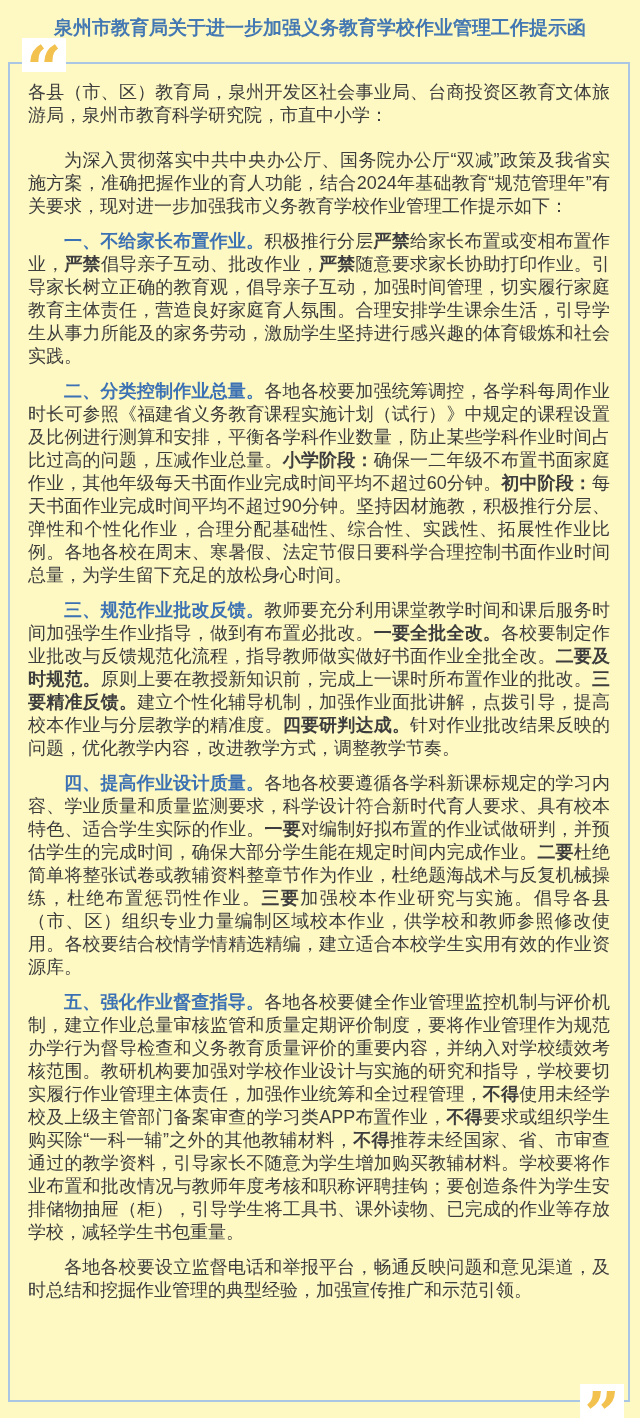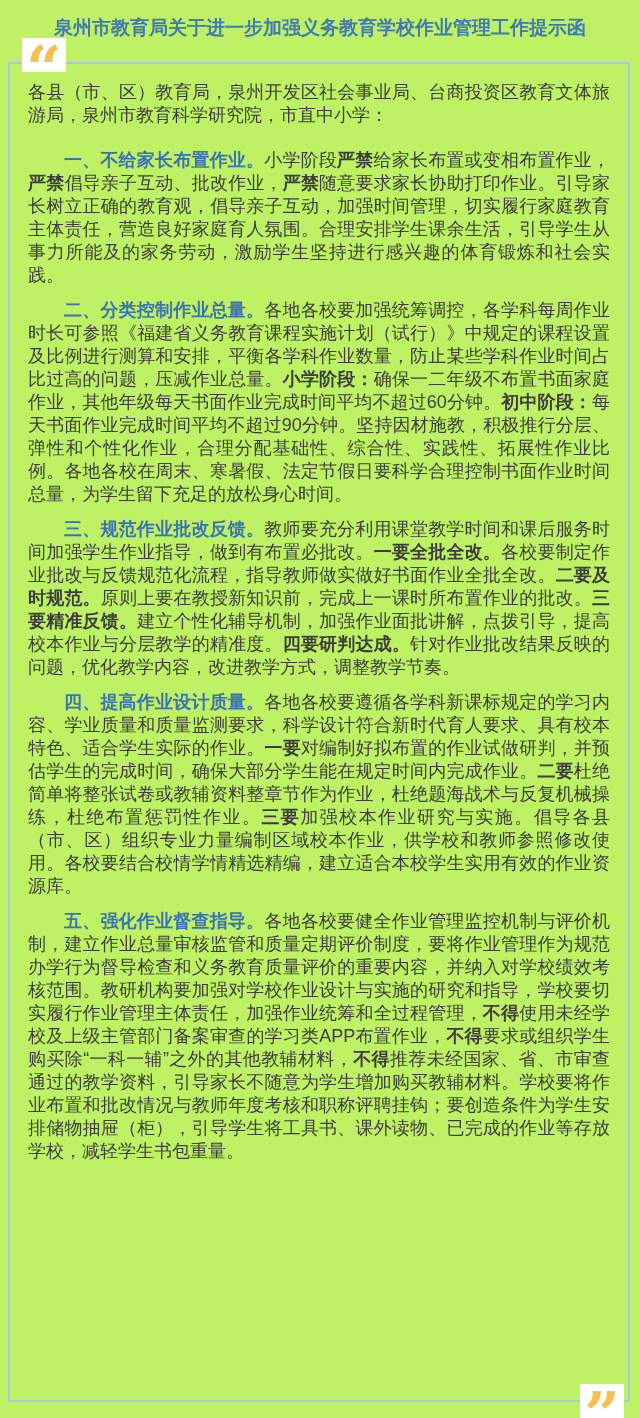--- a/index.html
+++ b/index.html
@@ -7,21 +7,21 @@
     --head-blue:#3c72b4;
     --text:#3d3d3d;
     --border-blue:#a9c6e4;
     --quote-gold:#f2c14e;
   }
   html,body{margin:0;padding:0;background:#ffffff;}
   .page{
     position:relative;
     width:640px;height:1418px;
     overflow:hidden;
-    background:#bef264;
+    background:#fef9c3;
     font-family:"Liberation Sans",sans-serif;
   }
   .title{
     margin:0;
     padding:15px 26px 0 26px;
     text-align:center;
     font-size:19px;
     line-height:26px;
     font-weight:700;
     color:var(--title-blue);
@@ -66,21 +66,23 @@
 
 <div class="page">
   <h1 class="title">泉州市教育局关于进一步加强义务教育学校作业管理工作提示函</h1>
 
   <span class="quote open">“</span>
   <span class="quote close">”</span>
 
   <div class="frame">
     <div class="doc" id="doc-body">
         <p class="mb-lg"><span>各县（市、区）教育局，泉州开发区社会事业局、台商投资区教育文体旅游局，泉州市教育科学研究院，市直中小学：</span></p>
-        <p class="indent"><span class="sec-head">一、不给家长布置作业。</span><span>小学阶段</span><span class="b">严禁</span><span>给家长布置或变相布置作业，</span><span class="b">严禁</span><span>倡导亲子互动、批改作业，</span><span class="b">严禁</span><span>随意要求家长协助打印作业。引导家长树立正确的教育观，倡导亲子互动，加强时间管理，切实履行家庭教育主体责任，营造良好家庭育人氛围。合理安排学生课余生活，引导学生从事力所能及的家务劳动，激励学生坚持进行感兴趣的体育锻炼和社会实践。</span></p>
+        <p class="indent"><span>为深入贯彻落实中共中央办公厅、国务院办公厅“双减”政策及我省实施方案，准确把握作业的育人功能，结合2024年基础教育“规范管理年”有关要求，现对进一步加强我市义务教育学校作业管理工作提示如下：</span></p>
+        <p class="indent"><span class="sec-head">一、不给家长布置作业。</span><span>积极推行分层</span><span class="b">严禁</span><span>给家长布置或变相布置作业，</span><span class="b">严禁</span><span>倡导亲子互动、批改作业，</span><span class="b">严禁</span><span>随意要求家长协助打印作业。引导家长树立正确的教育观，倡导亲子互动，加强时间管理，切实履行家庭教育主体责任，营造良好家庭育人氛围。合理安排学生课余生活，引导学生从事力所能及的家务劳动，激励学生坚持进行感兴趣的体育锻炼和社会实践。</span></p>
         <p class="indent"><span class="sec-head">二、分类控制作业总量。</span><span>各地各校要加强统筹调控，各学科每周作业时长可参照《福建省义务教育课程实施计划（试行）》中规定的课程设置及比例进行测算和安排，平衡各学科作业数量，防止某些学科作业时间占比过高的问题，压减作业总量。</span><span class="b">小学阶段：</span><span>确保一二年级不布置书面家庭作业，其他年级每天书面作业完成时间平均不超过60分钟。</span><span class="b">初中阶段：</span><span>每天书面作业完成时间平均不超过90分钟。坚持因材施教，积极推行分层、弹性和个性化作业，合理分配基础性、综合性、实践性、拓展性作业比例。各地各校在周末、寒暑假、法定节假日要科学合理控制书面作业时间总量，为学生留下充足的放松身心时间。</span></p>
         <p class="indent"><span class="sec-head">三、规范作业批改反馈。</span><span>教师要充分利用课堂教学时间和课后服务时间加强学生作业指导，做到有布置必批改。</span><span class="b">一要全批全改。</span><span>各校要制定作业批改与反馈规范化流程，指导教师做实做好书面作业全批全改。</span><span class="b">二要及时规范。</span><span>原则上要在教授新知识前，完成上一课时所布置作业的批改。</span><span class="b">三要精准反馈。</span><span>建立个性化辅导机制，加强作业面批讲解，点拨引导，提高校本作业与分层教学的精准度。</span><span class="b">四要研判达成。</span><span>针对作业批改结果反映的问题，优化教学内容，改进教学方式，调整教学节奏。</span></p>
         <p class="indent"><span class="sec-head">四、提高作业设计质量。</span><span>各地各校要遵循各学科新课标规定的学习内容、学业质量和质量监测要求，科学设计符合新时代育人要求、具有校本特色、适合学生实际的作业。</span><span class="b">一要</span><span>对编制好拟布置的作业试做研判，并预估学生的完成时间，确保大部分学生能在规定时间内完成作业。</span><span class="b">二要</span><span>杜绝简单将整张试卷或教辅资料整章节作为作业，杜绝题海战术与反复机械操练，杜绝布置惩罚性作业。</span><span class="b">三要</span><span>加强校本作业研究与实施。倡导各县（市、区）组织专业力量编制区域校本作业，供学校和教师参照修改使用。各校要结合校情学情精选精编，建立适合本校学生实用有效的作业资源库。</span></p>
         <p class="indent"><span class="sec-head">五、强化作业督查指导。</span><span>各地各校要健全作业管理监控机制与评价机制，建立作业总量审核监管和质量定期评价制度，要将作业管理作为规范办学行为督导检查和义务教育质量评价的重要内容，并纳入对学校绩效考核范围。教研机构要加强对学校作业设计与实施的研究和指导，学校要切实履行作业管理主体责任，加强作业统筹和全过程管理，</span><span class="b">不得</span><span>使用未经学校及上级主管部门备案审查的学习类APP布置作业，</span><span class="b">不得</span><span>要求或组织学生购买除“一科一辅”之外的其他教辅材料，</span><span class="b">不得</span><span>推荐未经国家、省、市审查通过的教学资料，引导家长不随意为学生增加购买教辅材料。学校要将作业布置和批改情况与教师年度考核和职称评聘挂钩；要创造条件为学生安排储物抽屉（柜），引导学生将工具书、课外读物、已完成的作业等存放学校，减轻学生书包重量。</span></p>
+        <p class="indent"><span>各地各校要设立监督电话和举报平台，畅通反映问题和意见渠道，及时总结和挖掘作业管理的典型经验，加强宣传推广和示范引领。</span></p>
       </div>
 
   </div>
 </div>
 
 </body></html>

